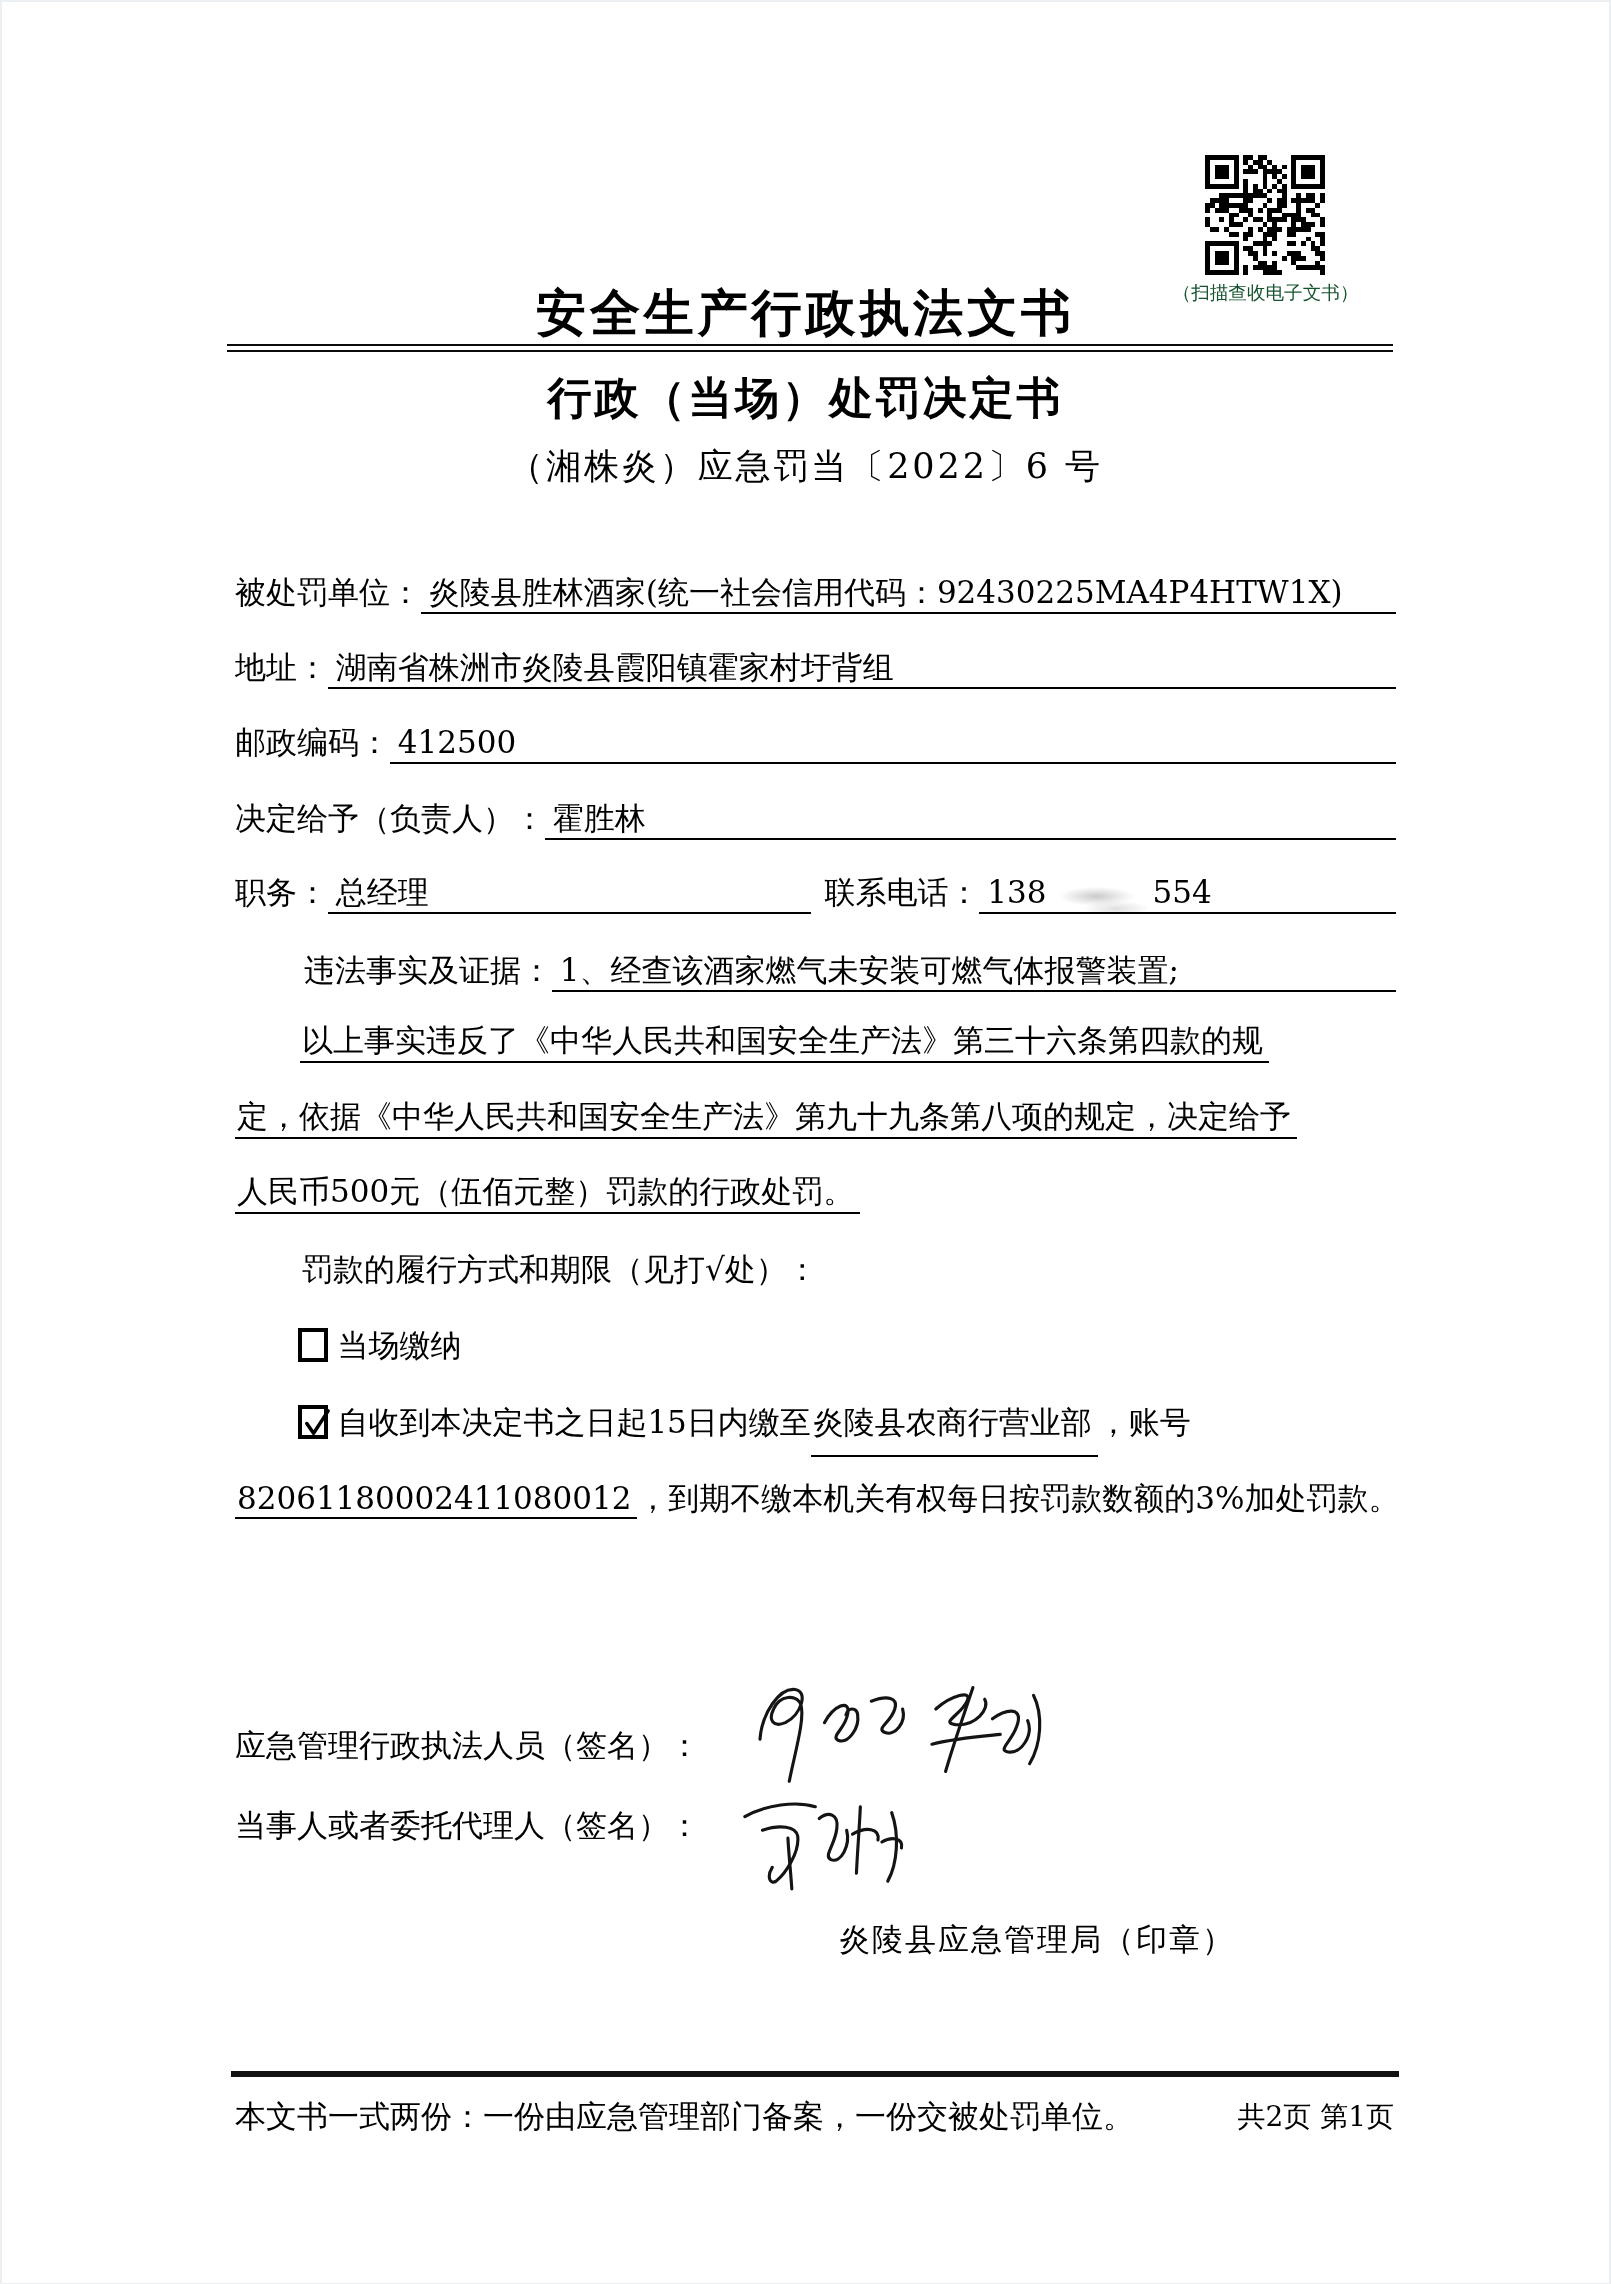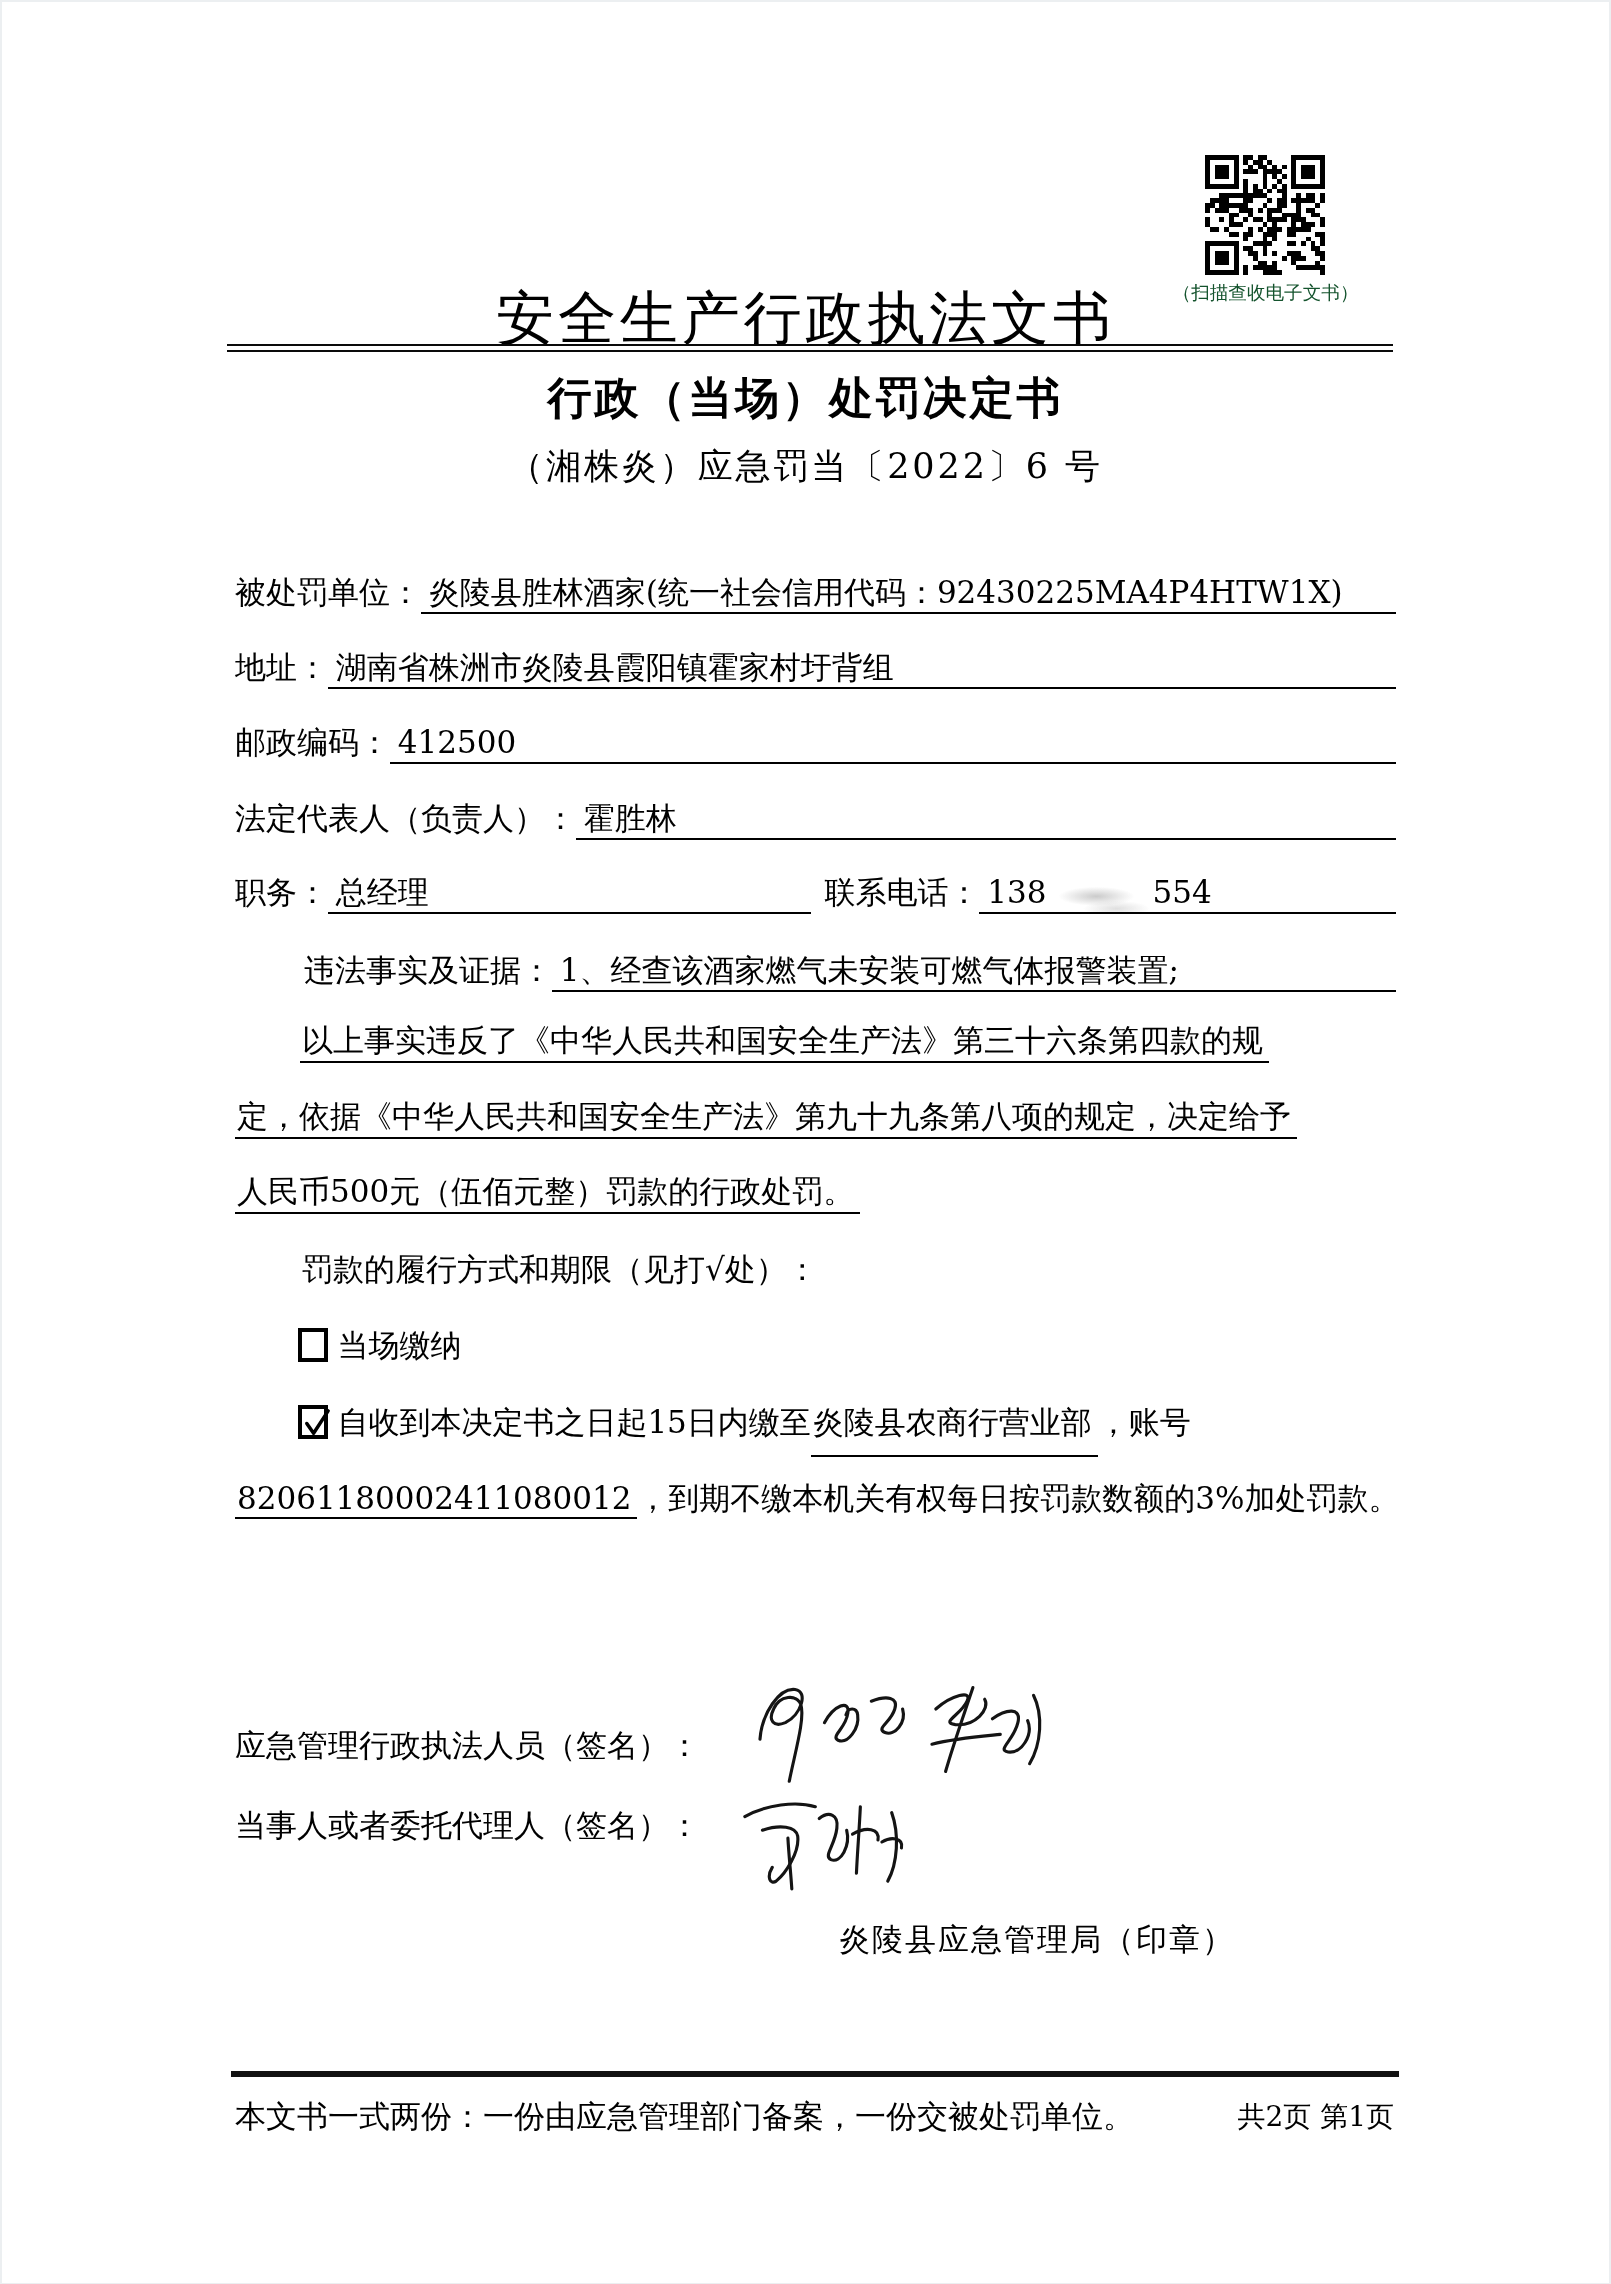--- a/index.html
+++ b/index.html
@@ -12,21 +12,21 @@
     color:#000;
     overflow:hidden;
     box-shadow:inset 0 0 0 2px #eceff1;
   }
   .abs{position:absolute;}
   .center{text-align:center;}
   
   .qr-wrap{left:1205px;top:155px;width:120px;height:120px;}
   .qr-caption{left:1153px;top:280px;width:225px;font-size:18.6px;color:#14532d;text-align:center;letter-spacing:0px;}
   
-  .header-title{left:225px;top:280px;width:1161px;font-size:58px;font-weight:normal;letter-spacing:3.9px;}
+  .header-title{left:225px;top:280px;width:1161px;font-size:50px;font-weight:bold;letter-spacing:3.9px;}
   .rule-double{left:227px;top:344px;width:1166px;height:3.9px;border-top:2.9px solid #0a0a0a;border-bottom:2.9px solid #0a0a0a;}
   .main-title{left:225px;top:369px;width:1161px;font-size:44px;font-weight:bold;letter-spacing:2.9px;}
   .doc-number{left:225px;top:443px;width:1161px;font-size:35px;letter-spacing:2.9px;}
   
   .frow{left:235px;width:1161px;height:43px;line-height:43px;font-size:31px;display:flex;align-items:stretch;white-space:nowrap;}
   .frow .lbl{flex:0 0 auto;}
   .frow .val{flex:1 1 auto;border-bottom:2.9px solid #000;padding-left:7.8px;overflow:hidden;}
   .frow .val.fixed{flex:0 0 auto;}
   .indent{padding-left:69px;}
   
@@ -299,21 +299,21 @@
   </div>
   <div class="abs frow" style="top:646px;">
     <span class="lbl">地址：</span>
     <span class="val">湖南省株洲市炎陵县霞阳镇霍家村圩背组</span>
   </div>
   <div class="abs frow" style="top:721px;">
     <span class="lbl">邮政编码：</span>
     <span class="val">412500</span>
   </div>
   <div class="abs frow" style="top:797px;">
-    <span class="lbl">法定代表人（负责人）：</span>
+    <span class="lbl">决定给予（负责人）：</span>
     <span class="val">霍胜林</span>
   </div>
 
   <div class="abs frow" style="top:871px;">
     <span class="lbl">职务：</span>
     <span class="val fixed" style="width:475px;">总经理</span>
     <span class="lbl" style="margin-left:13.7px;">联系电话：</span>
     <span class="val"><span>138</span><span class="smudge"></span><span>554</span></span>
   </div>
 

